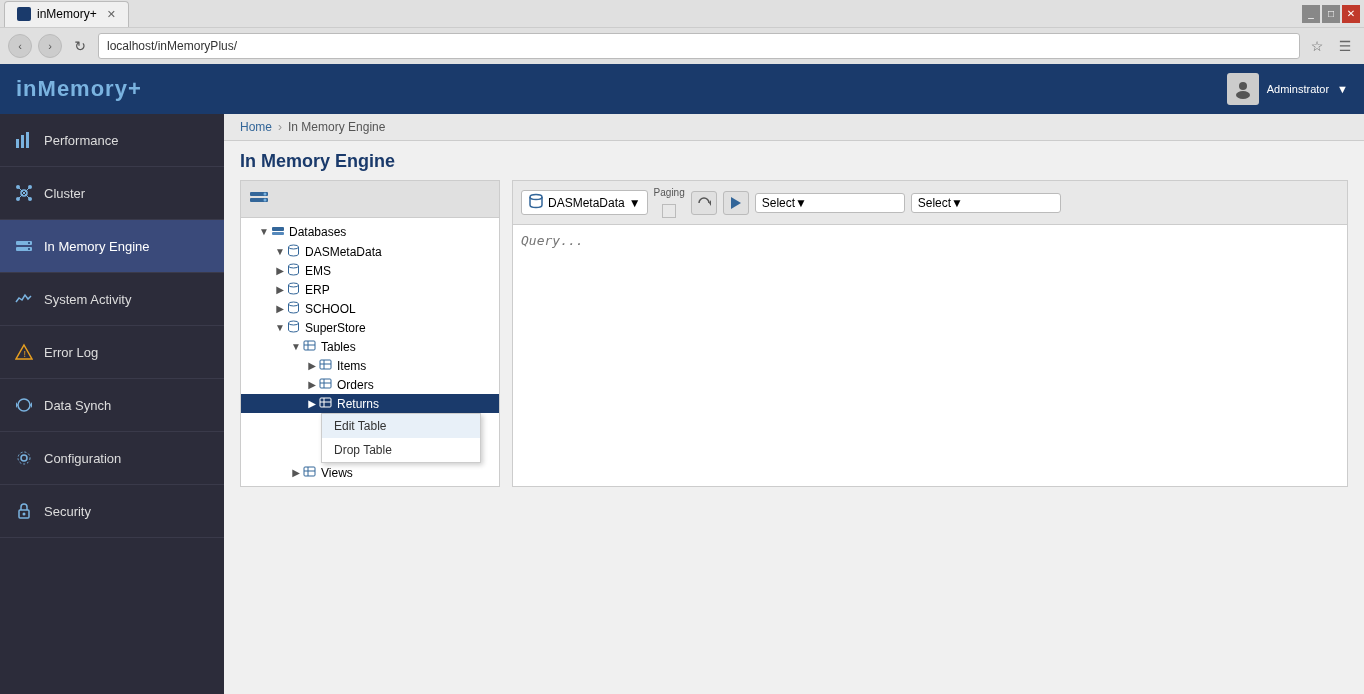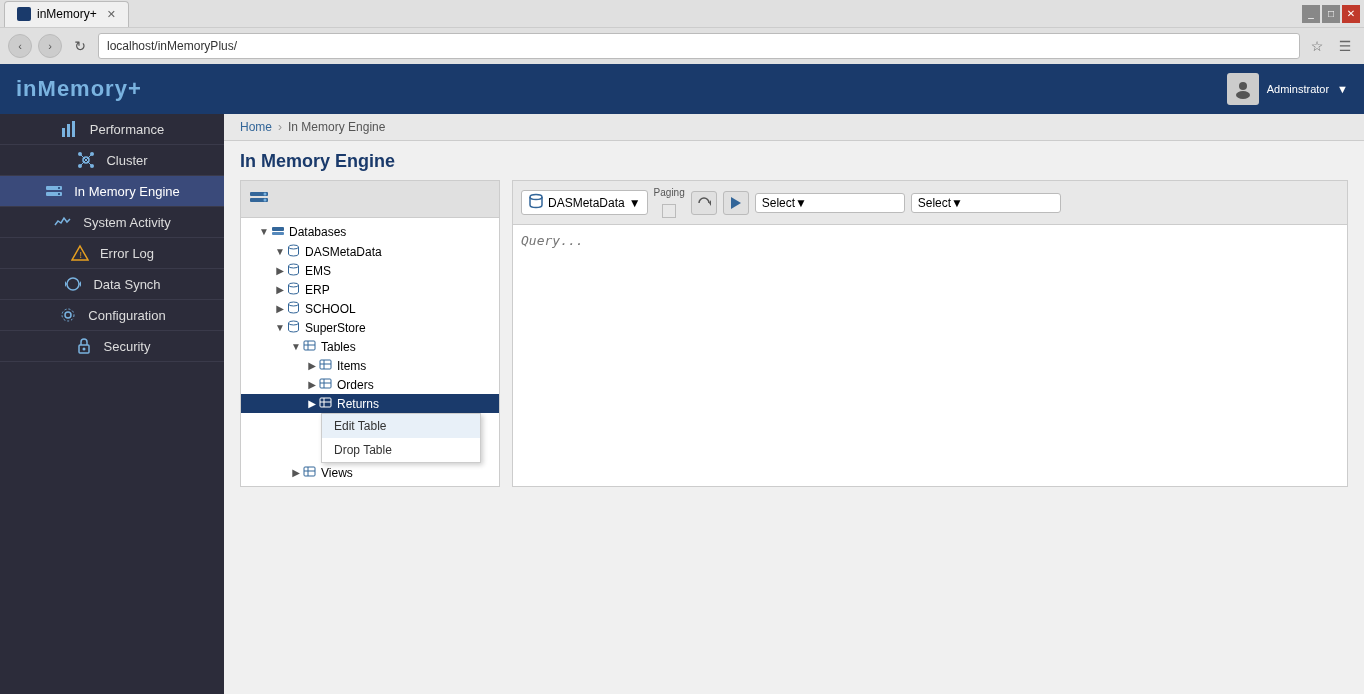--- a/index.html
+++ b/index.html
@@ -157,27 +157,26 @@
     
     .sidebar {
       width: 224px;
       background: #2c2c3a;
       color: white;
       flex-shrink: 0;
     }
     .sidebar-item {
       display: flex;
       align-items: center;
-      padding: 5px 14px;
+      padding: 16px 14px;
       gap: 10px;
       cursor: pointer;
       font-size: 13px;
       color: #ddd;
       border-bottom: 1px solid #3a3a4a;
-      justify-content: center;
     }
     .sidebar-item.active {
       background: #3a4a7a;
       color: white;
     }
     .sidebar-icon {
       width: 20px;
       height: 20px;
       display: flex;
       align-items: center;

